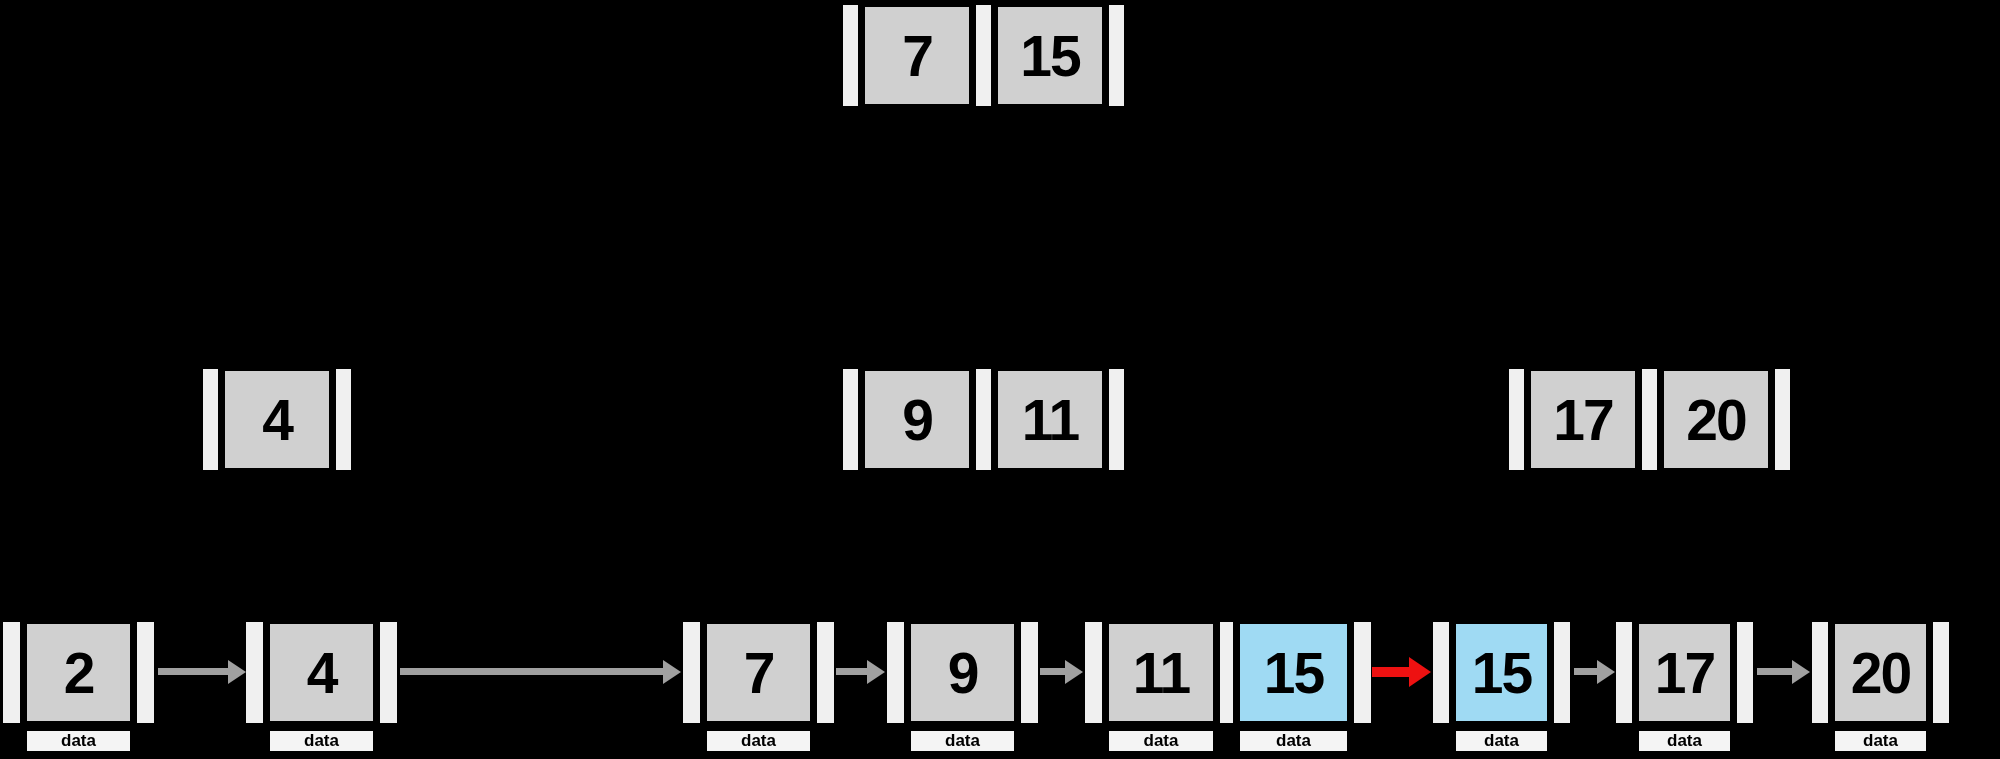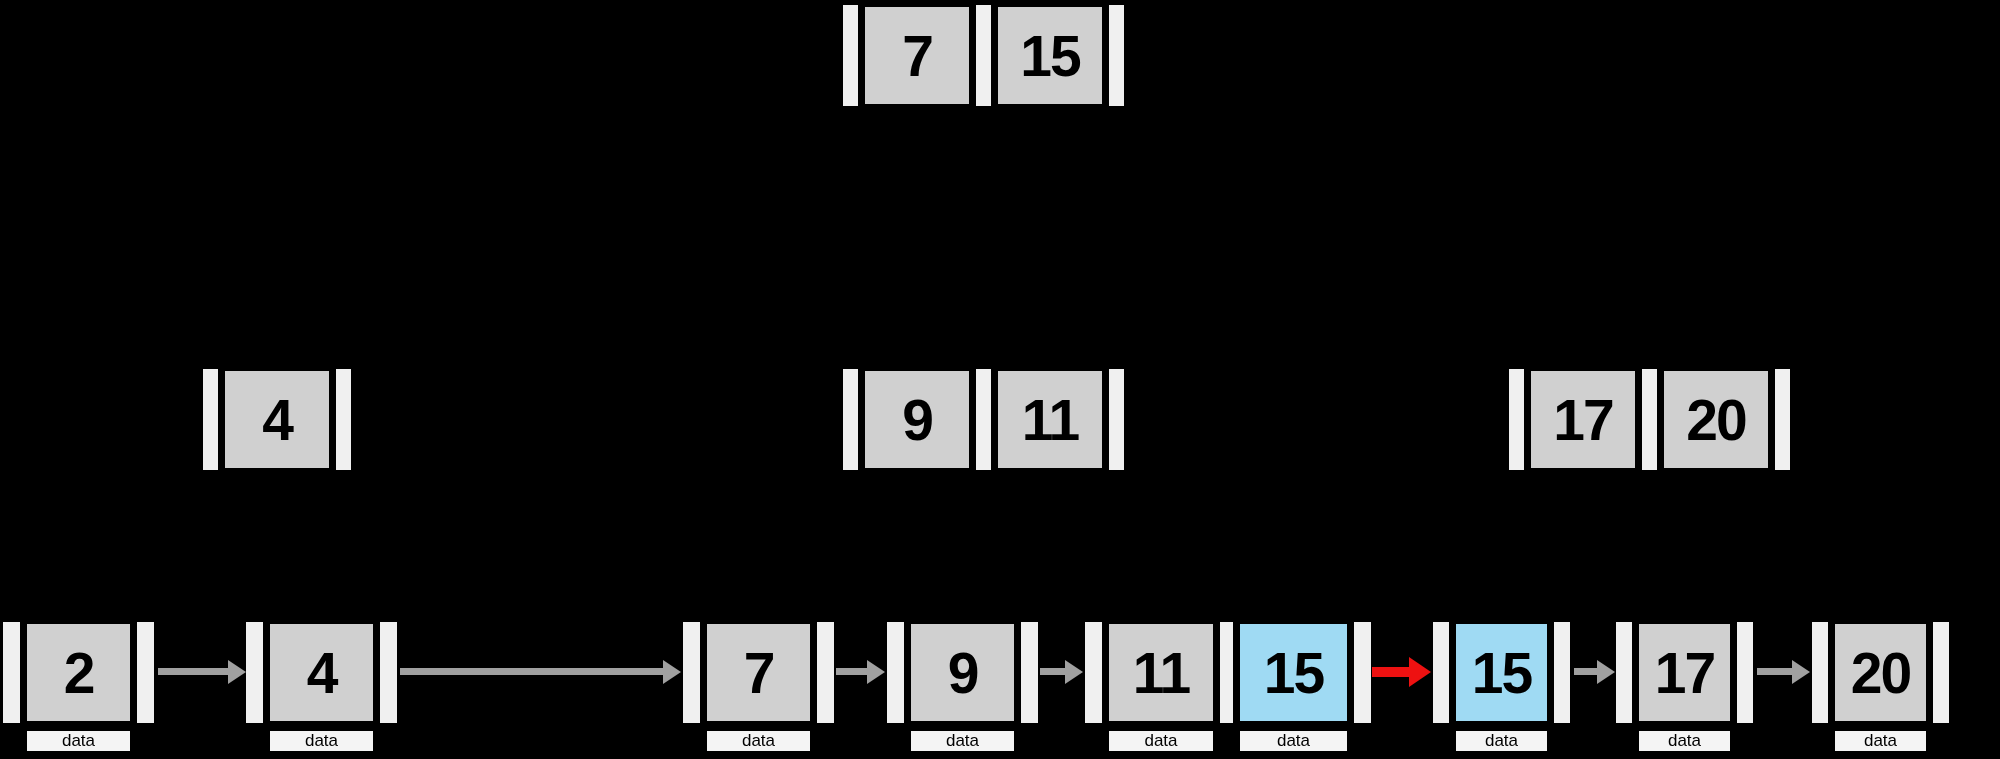--- a/index.html
+++ b/index.html
@@ -60,21 +60,21 @@
     position:absolute;
     top:107px;
     height:24px;
     background:var(--data-box-fill);
     border:2px solid #000;
     box-sizing:border-box;
     display:flex;
     align-items:center;
     justify-content:center;
     font-size:17px;
-    font-weight:normal;
+    font-weight:bold;
     color:var(--text);
   }
   
   .arrow{position:absolute;height:0;}
   .arrow .shaft{
     position:absolute;left:0;right:14px;top:-4px;height:7px;
     background:var(--arrow);
   }
   .arrow .head{
     position:absolute;right:0;top:-12px;width:0;height:0;

